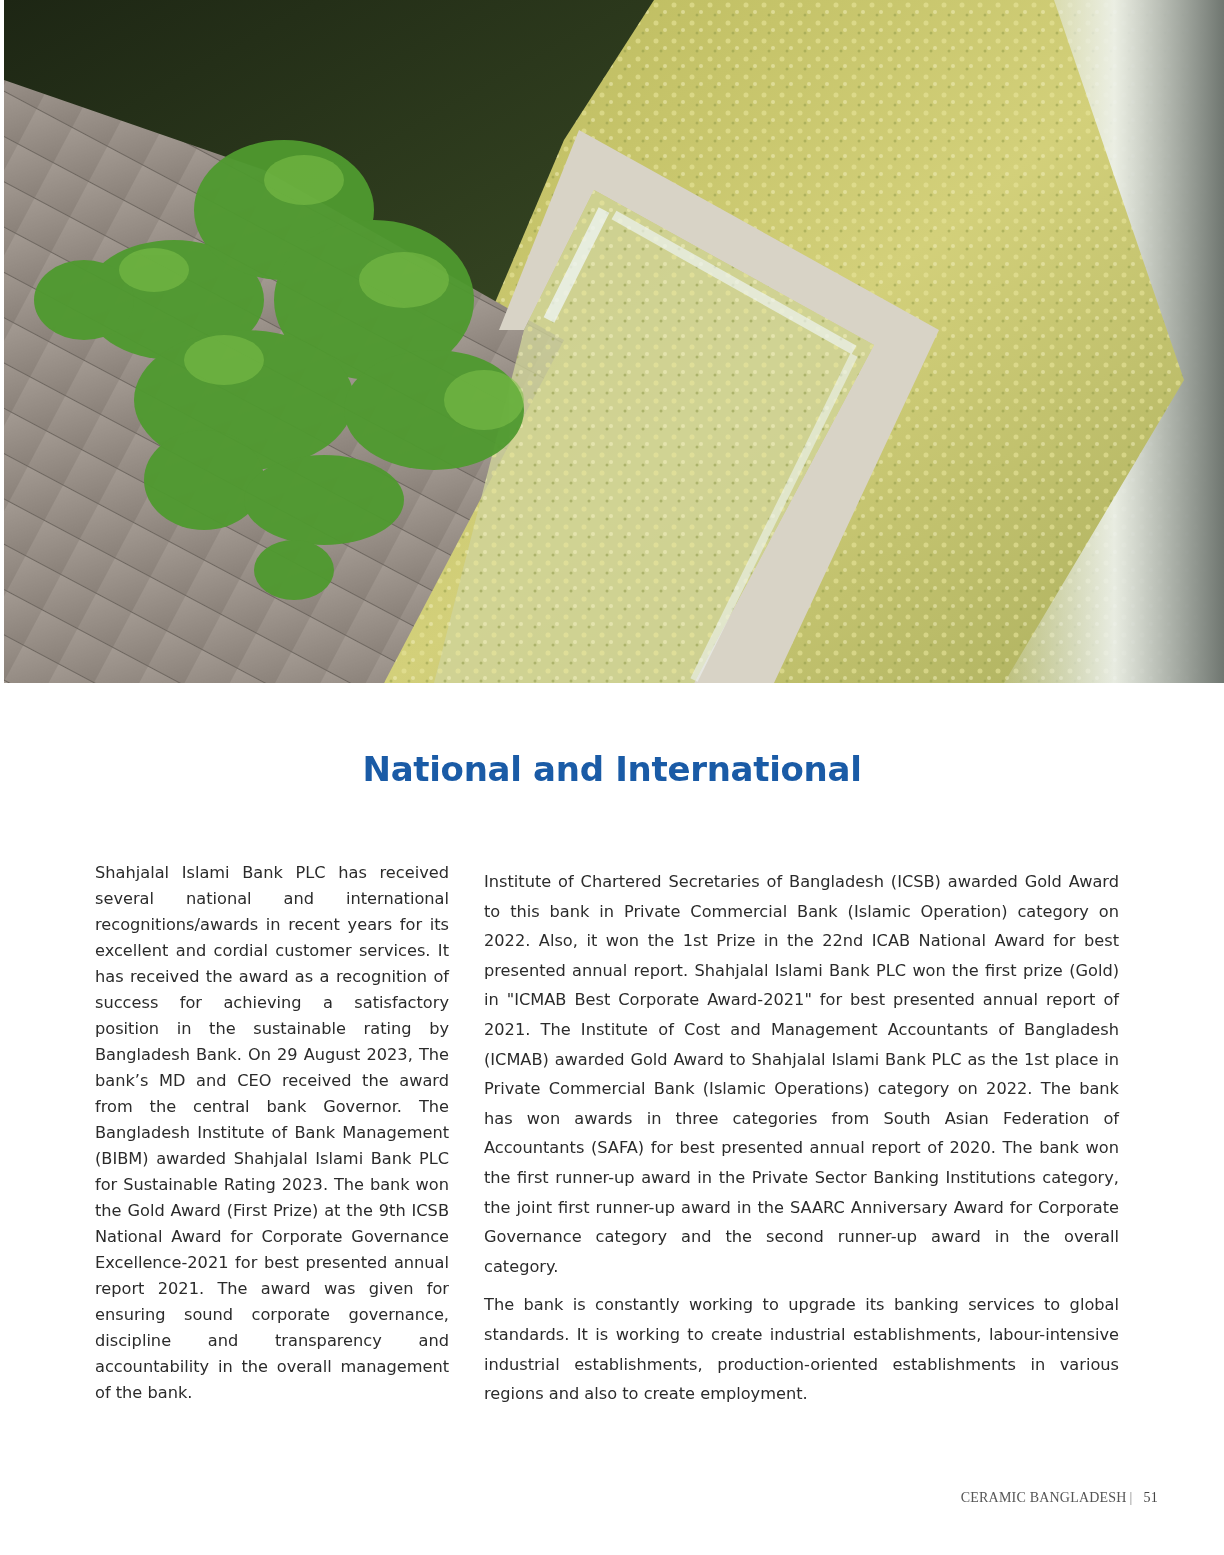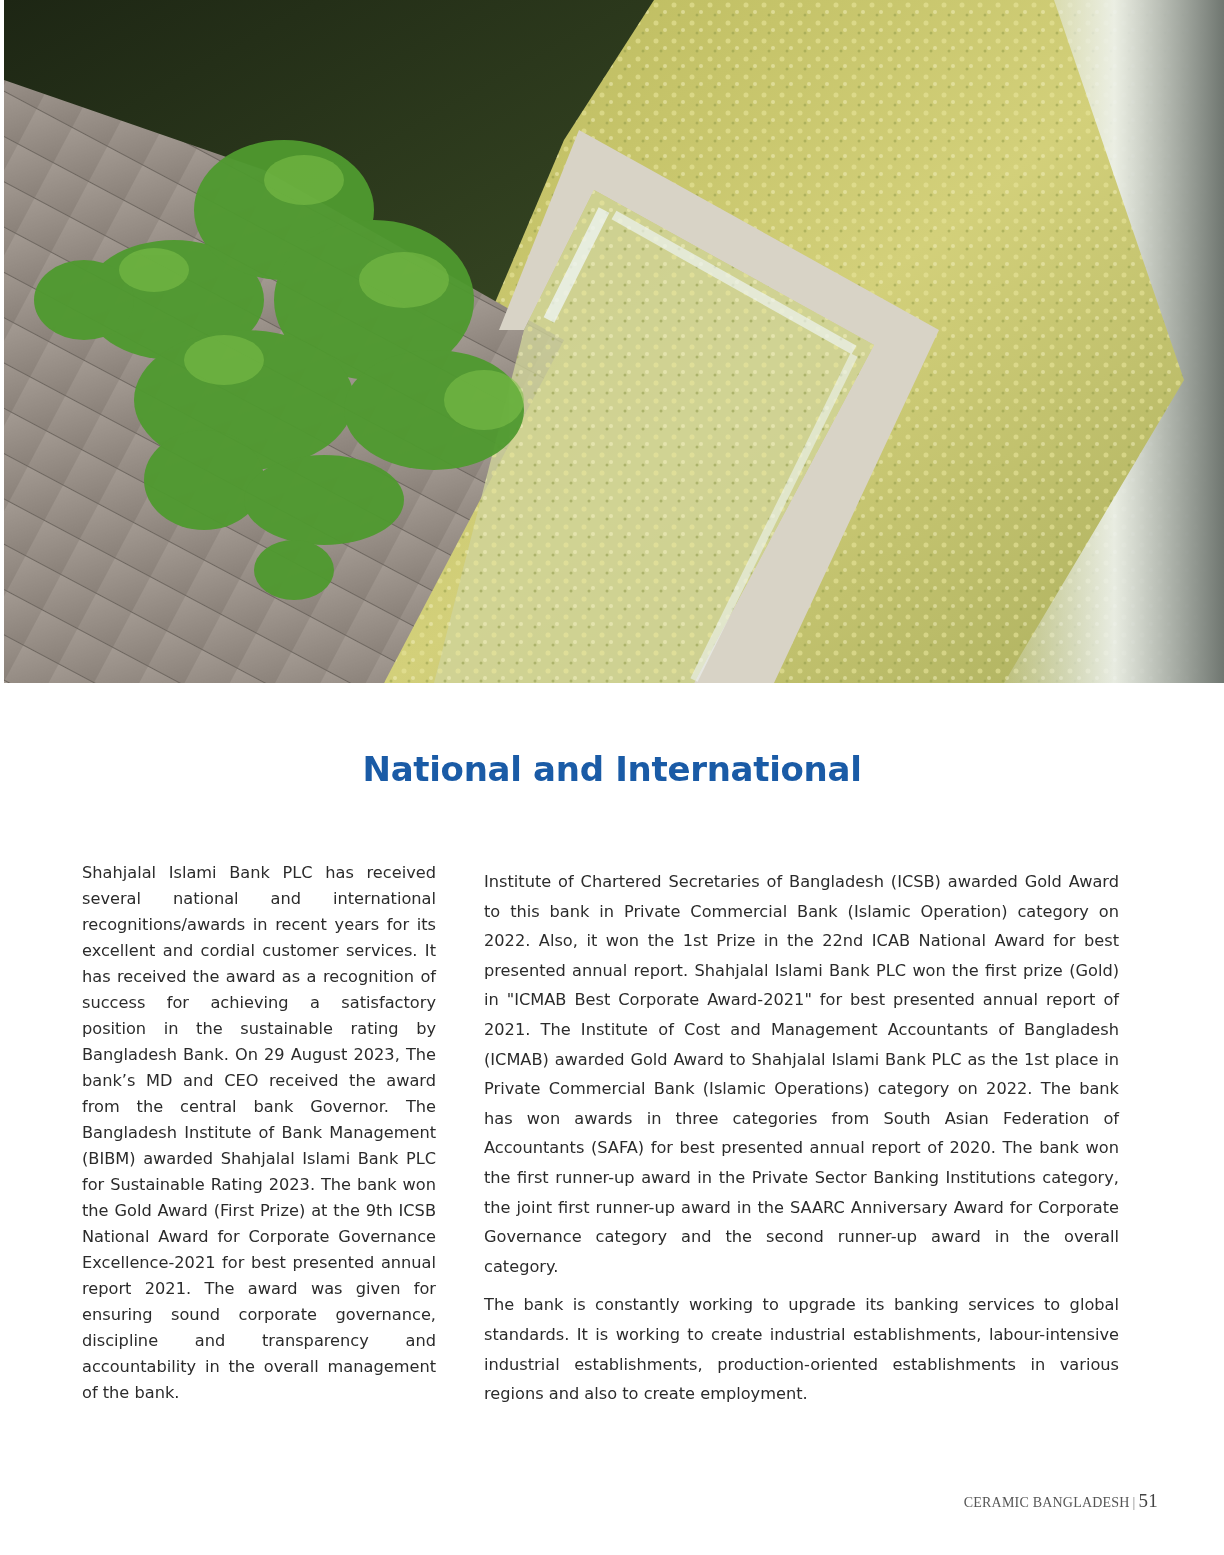--- a/index.html
+++ b/index.html
@@ -2,26 +2,26 @@
 <html><head>
 <meta charset="utf-8">
 <style>
   html, body { margin: 0; padding: 0; background: #ffffff; }
   body { width: 1224px; height: 1555px; position: relative; overflow: hidden; font-family: "Liberation Sans", "DejaVu Sans", sans-serif; }
   .hero { position: absolute; left: 4px; top: 0; width: 1220px; height: 683px; overflow: hidden; }
   .hero svg { display: block; width: 100%; height: 100%; }
   .title { position: absolute; left: 0; right: 0; top: 748px; text-align: center; color: #1a5ba6; font-family: "DejaVu Sans", sans-serif; font-weight: bold; font-size: 34px; line-height: 42px; letter-spacing: -0.3px; }
   .title div { display: block; }
   .col { position: absolute; color: #2b2b2b; font-family: "DejaVu Sans", sans-serif; font-size: 16.2px; text-align: justify; }
-  .col-left { left: 82px; top: 860px; width: 354px; line-height: 26px; }
+  .col-left { left: 95px; top: 860px; width: 354px; line-height: 26px; }
   .col-right { left: 484px; top: 860px; width: 635px; line-height: 29.6px; margin-top: 7px; }
   .col p { margin: 0 0 9px 0; }
   .footer { position: absolute; right: 66px; top: 1490px; font-family: "Liberation Serif", "DejaVu Serif", serif; color: #555; font-size: 14px; letter-spacing: 0.2px; }
   .footer .sep { color: #888; margin: 0 3px; }
-  .footer .pg { font-size: 19px; color: #444; }
+  .footer .pg { font-size: 14px; color: #444; margin-left: 8px; }
 </style>
 </head>
 <body>
 
 <div class="hero">
   <svg viewBox="0 0 1220 683" preserveAspectRatio="none">
     <defs>
       <linearGradient id="moss" x1="0" y1="0" x2="1" y2="1">
         <stop offset="0" stop-color="#1d2614"></stop>
         <stop offset="0.6" stop-color="#3d4f26"></stop>

